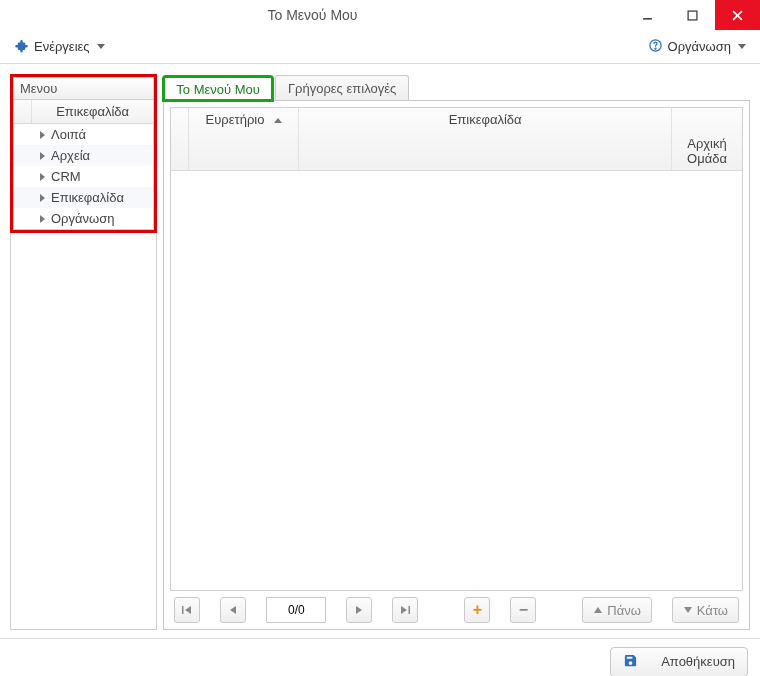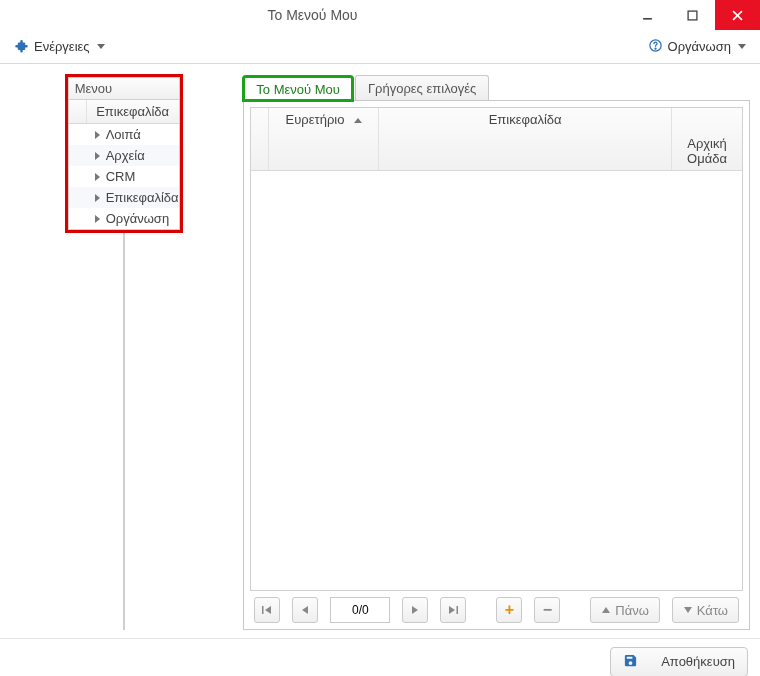--- a/index.html
+++ b/index.html
@@ -15,21 +15,21 @@
 
   .toolbar { height: 34px; border-bottom: 1px solid #d9d9d9; display: flex; align-items: center; padding: 0 8px; }
   .toolbar .spacer { flex: 1; }
   .tbtn { display: inline-flex; align-items: center; gap: 5px; padding: 4px 6px; color: #333; cursor: pointer; border-radius: 3px; }
   .tbtn .caret { margin-left: 2px; }
   .icon-actions { color: #2f6fb6; }
   .icon-help { color: #2f6fb6; }
 
   .content { display: flex; padding: 10px 10px 0 10px; gap: 6px; height: 566px; }
 
-  .left-panel { width: 300px; display: flex; flex-direction: column; align-items: center; }
+  .left-panel { width: 300px; display: flex; flex-direction: column; }
   .left-box { border: 3px solid #d90000; background: #fff; }
   .panel-label { background: linear-gradient(#fdfdfd,#f0f0f0); border: 1px solid #d0d0d0; border-bottom: none; padding: 3px 6px; color: #555; }
   .left-grid { border: 1px solid #d0d0d0; }
   .grid-header-row { display: flex; background: linear-gradient(#fcfcfc,#f1f1f1); border-bottom: 1px solid #d8d8d8; }
   .rowhandle { width: 18px; border-right: 1px solid #e2e2e2; background: linear-gradient(#fcfcfc,#f1f1f1); }
   .grid-header-cell { flex: 1; text-align: center; padding: 4px 0; color: #444; border-right: 1px solid #e2e2e2; }
   .grid-header-cell:last-child { border-right: none; }
   .tree-rows { }
   .tree-row { display: flex; align-items: center; height: 21px; }
   .tree-row:nth-child(even) { background: #f7f8fb; }
@@ -47,21 +47,21 @@
 
   .right-box { border: 1px solid #c9c9c9; flex: 1; display: flex; flex-direction: column; padding: 6px; }
   .right-grid { border: 1px solid #d0d0d0; flex: 1; display: flex; flex-direction: column; background: #fff; }
   .right-grid .grid-header-row { }
   .sort-ind { display:inline-block; margin-left:6px; width:0; height:0; border-left:4px solid transparent; border-right:4px solid transparent; border-bottom:5px solid #777; vertical-align: middle; }
   .right-grid .w-ind { flex: 0 0 110px; }
   .right-grid .w-head { flex: 1; }
   .right-grid .w-grp { flex: 0 0 70px; text-align:center;margin-top:24px; }
   .grid-body { flex: 1; }
 
-  .nav-row { display: flex; align-items: center; gap: 12px; padding: 6px 4px 0; }
+  .nav-row { display: flex; align-items: center; gap: 20px; padding: 6px 4px 0; }
   .navbtn { width: 26px; height: 26px; border: 1px solid #c9c9c9; border-radius: 3px; background: linear-gradient(#fcfcfc,#efefef); display:flex; align-items:center; justify-content:center; color:#888; cursor:pointer; }
   .navbtn.textbtn { width: auto; padding: 0 10px; gap:4px; color:#888; }
   .navbtn.plus { color:#f08c00; font-weight:bold; font-size:16px; }
   .navbtn.minus { color:#888; font-weight:bold; font-size:16px; }
   .page-input { width: 60px; height: 26px; border:1px solid #c9c9c9; text-align:center; font-size:12px; }
 
   .footer { height: 46px; border-top: 1px solid #e3e3e3; margin-top: 8px; display:flex; justify-content:flex-end; align-items:center; padding: 0 12px; gap:8px; }
   .fbtn { height: 30px; border:1px solid #c9c9c9; border-radius:4px; background: linear-gradient(#fcfcfc,#efefef); display:inline-flex; align-items:center; gap:23px; padding: 0 12px; color:#444; cursor:pointer; }
   .icon-save { color:#2f6fb6; }
   .icon-undo { color:#d9534f; }

